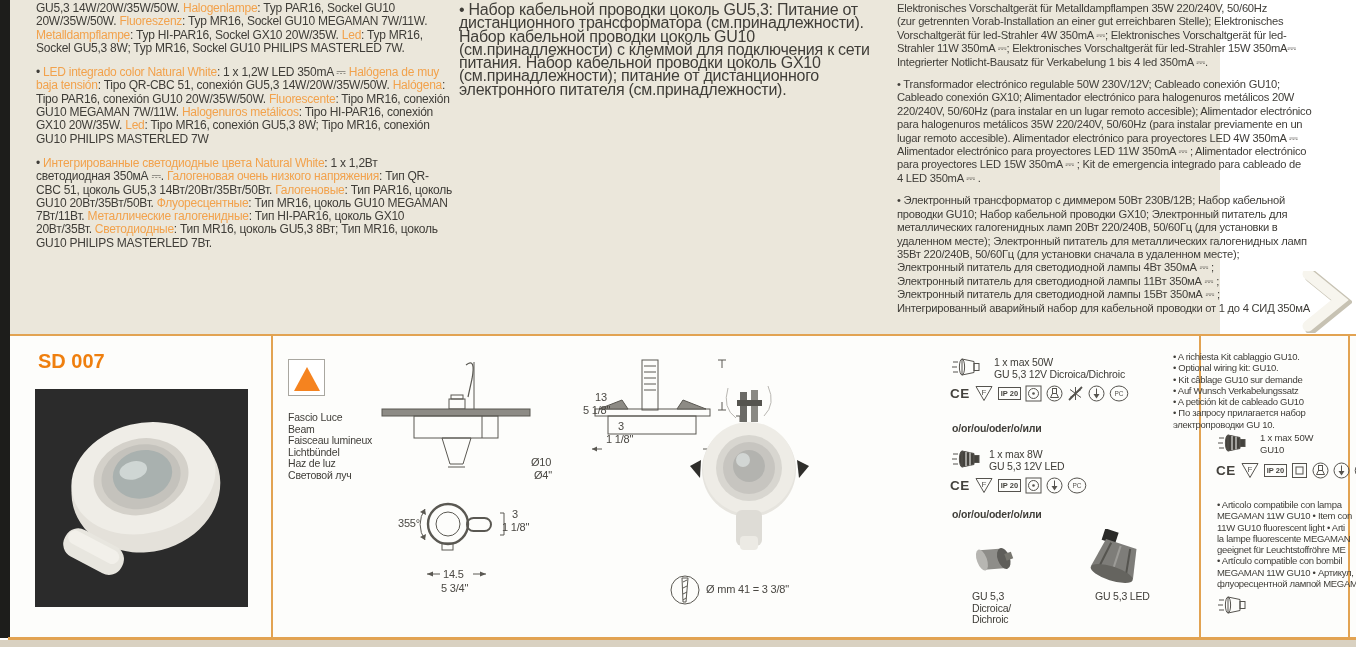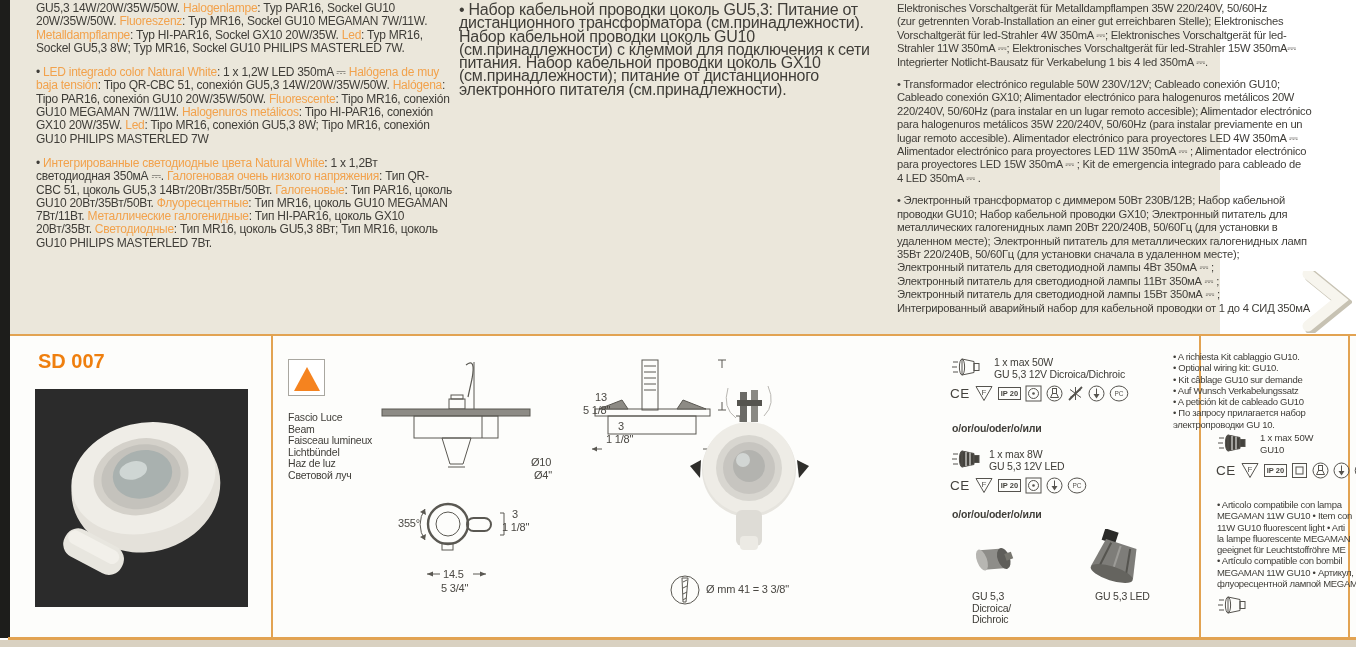--- a/index.html
+++ b/index.html
@@ -34,21 +34,21 @@
   .tri{width:0;height:0;border-left:13px solid transparent;border-right:13px solid transparent;
        border-bottom:24px solid var(--tri);margin-bottom:4px;}
   .beamlabels{position:absolute;left:278px;top:76px;font-size:10.5px;line-height:11.6px;letter-spacing:-0.2px;}
   .dim{position:absolute;font-size:11px;letter-spacing:-0.2px;color:#4a4843;white-space:nowrap;}
   .drw{position:absolute;left:360px;top:16px;}
   .photo3d{position:absolute;left:678px;top:50px;}
   
   .spec{position:absolute;display:flex;gap:12px;align-items:flex-start;font-size:10.5px;line-height:12px;letter-spacing:-0.2px;}
   .icorow{position:absolute;display:flex;gap:4px;align-items:center;height:20px;}
   .ic{display:inline-flex;align-items:center;}
-  .ce{font-weight:normal;font-size:13.5px;letter-spacing:0.5px;color:#44423d;font-style:normal;}
+  .ce{font-weight:bold;font-size:13.5px;letter-spacing:0.5px;color:#44423d;font-style:normal;}
   .ip20{border:1.3px solid #55534e;font-size:7.5px;font-weight:bold;padding:1px 2px;color:#44423d;white-space:nowrap;}
   .orlbl{position:absolute;font-size:10.5px;letter-spacing:-0.2px;font-weight:bold;}
   .lamplabel{position:absolute;font-size:10.5px;line-height:11.5px;letter-spacing:-0.2px;}
   
   .rc-lines{position:absolute;font-size:9.5px;line-height:11.3px;letter-spacing:-0.3px;}
   svg{display:block;}
 </style>
 </head>
 <body>
 

